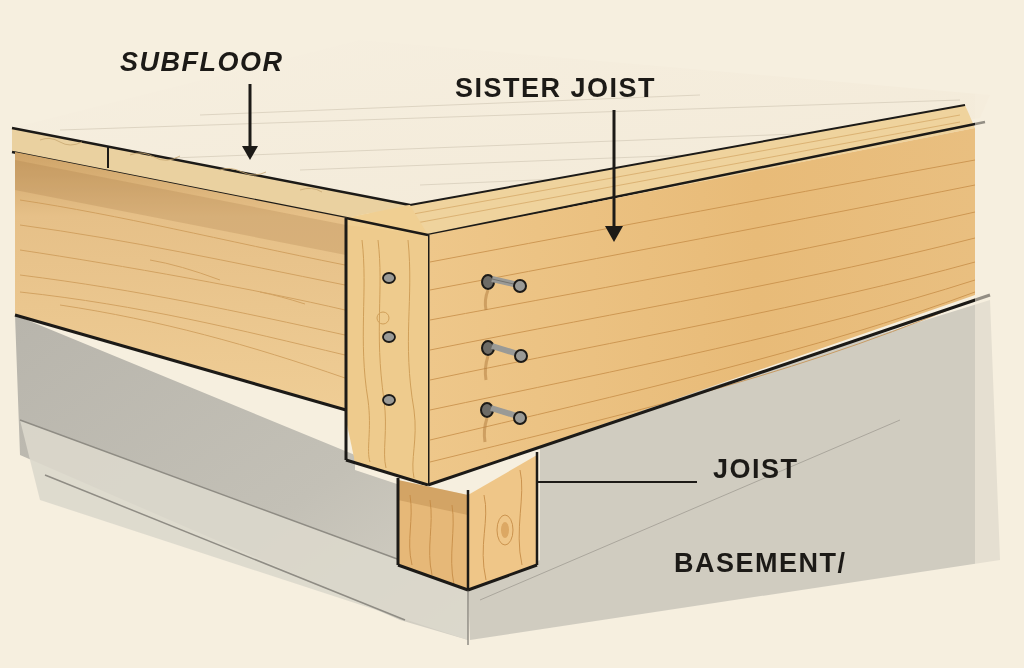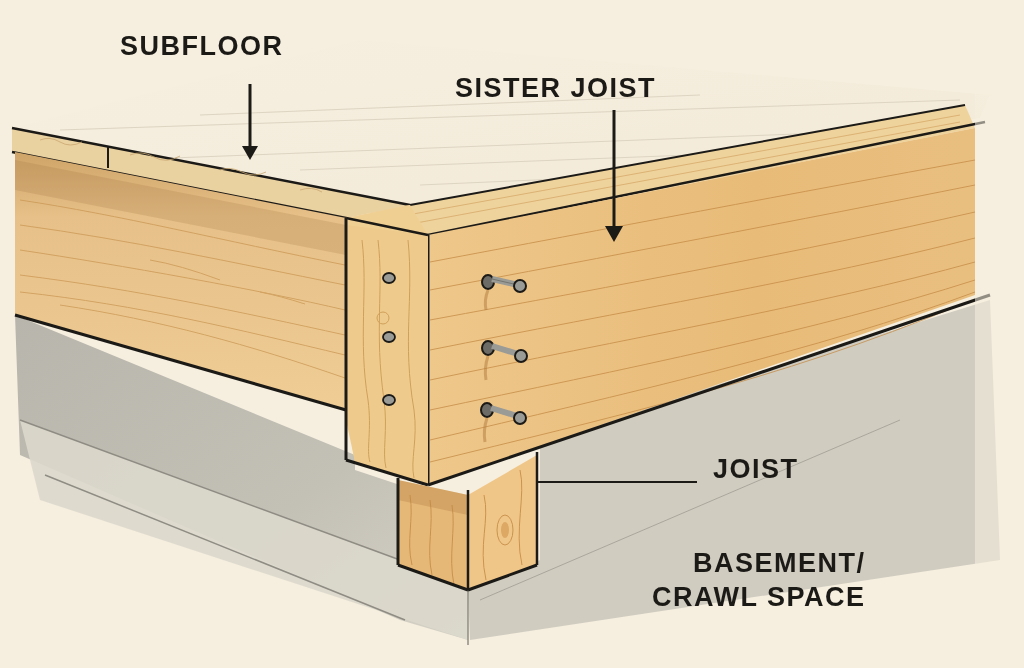--- a/index.html
+++ b/index.html
@@ -12,24 +12,24 @@
     svg.scene { position: absolute; left: 0; top: 0; }
     .label {
       position: absolute;
       font-family: "Liberation Sans", sans-serif;
       font-weight: bold;
       color: #1c1a17;
       letter-spacing: 1.5px;
       white-space: nowrap;
       line-height: 1;
     }
-    #lbl-subfloor { left: 120px; top: 33px; font-size: 27px; }
+    #lbl-subfloor { left: 120px; top: 49px; font-size: 27px; font-style: italic; }
     #lbl-sister { left: 455px; top: 75px; font-size: 27px; }
     #lbl-joist { left: 713px; top: 456px; font-size: 27px; }
-    #lbl-basement { left: 674px; top: 546px; font-size: 27px; line-height: 34px; text-align: right; }
+    #lbl-basement { left: 674px; top: 546px; font-size: 27px; line-height: 34px; text-align: center; }
   </style>
 </head>
 <body>
 
 <div class="canvas">
   <svg class="scene" width="1024" height="668" viewBox="0 0 1024 668">
     <defs>
       <linearGradient id="floorGrad" x1="0" y1="0" x2="1" y2="1">
         <stop offset="0" stop-color="#b8b5ac"></stop>
         <stop offset="0.6" stop-color="#c3c0b6"></stop>
@@ -200,15 +200,14 @@
     <g>
       <line x1="537" y1="482" x2="697" y2="482" stroke="#1c1a17" stroke-width="2"></line>
     </g>
   </svg>
 
   <div class="label" id="lbl-subfloor">SUBFLOOR</div>
   <div class="label" id="lbl-sister">SISTER JOIST</div>
   <div class="label" id="lbl-joist">JOIST</div>
   <div class="label" id="lbl-basement">
     <div>BASEMENT/</div>
-    <div style="margin-left:-22px;">CRAWL SPACE</div>
   </div>
 </div>
 
 </body></html>

